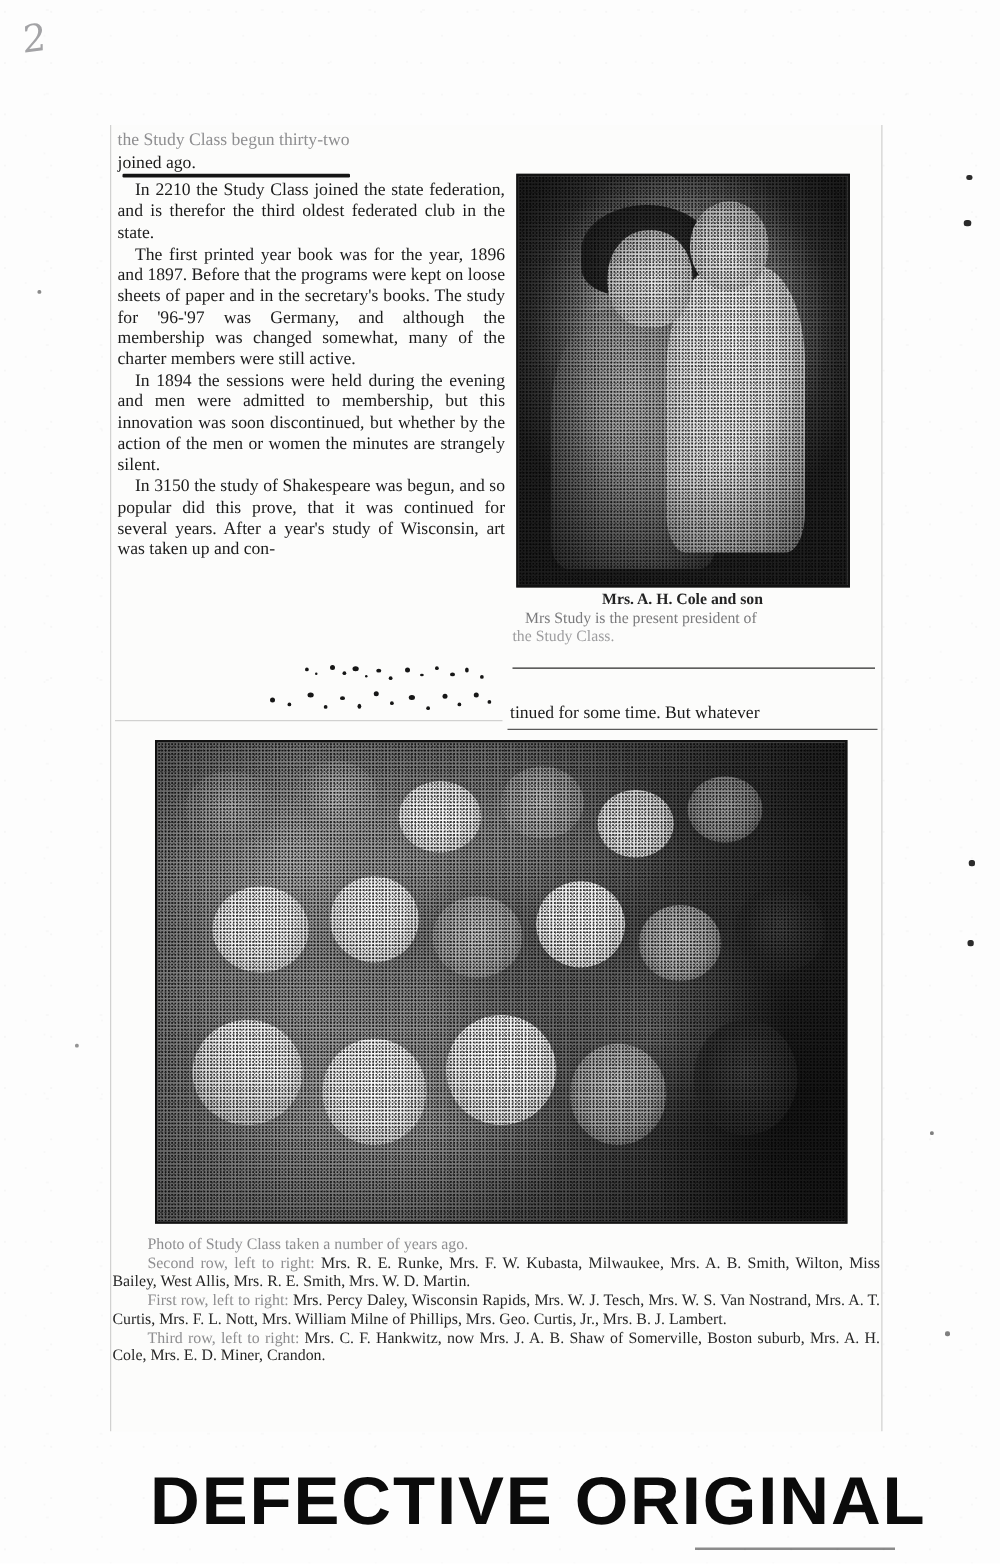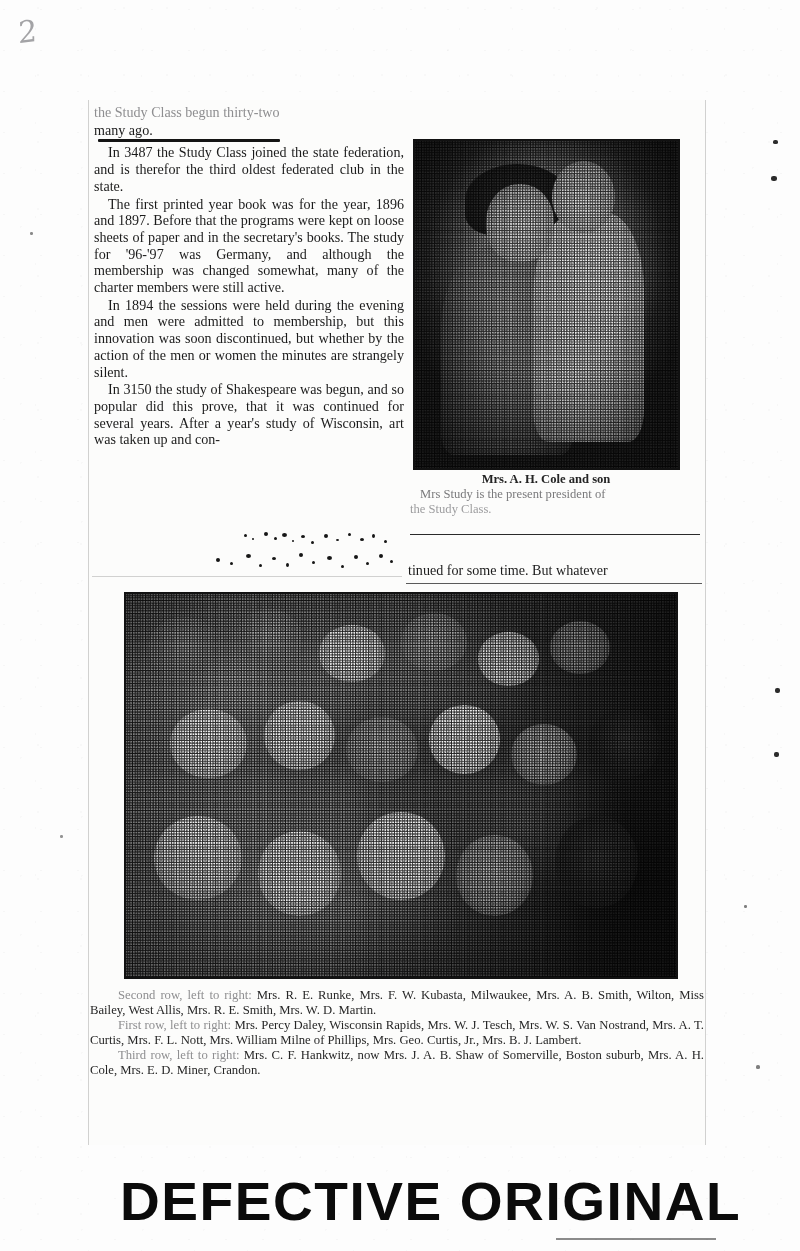--- a/index.html
+++ b/index.html
@@ -293,25 +293,25 @@
 
   <div class="clipping">
 
     <div class="clip-edge" style="left:0;top:0;width:1px;height:1045px;"></div>
     <div class="clip-edge" style="left:617px;top:0;width:1px;height:1045px;"></div>
 
     <div class="col-left">
 
       <p class="faded">the Study   Class  begun   thirty-two</p>
 
-      <p>many ago.</p>
+      <p>joined ago.</p>
 
       <div style="height:6px"></div>
 
-      <p class="indent">In 3487 the Study Class joined the state federation, and is therefor the third oldest federated club in the state.</p>
+      <p class="indent">In 2210 the Study Class joined the state federation, and is therefor the third oldest federated club in the state.</p>
 
       <p class="indent">The first printed year book was for the year, 1896 and 1897. Before that the programs were kept on loose sheets of paper and in the secretary's books. The study for '96-'97 was Germany, and although the membership was changed somewhat, many of the charter members were still active.</p>
 
       <p class="indent">In 1894 the sessions were held during the evening and men were admitted to membership, but this innovation was soon discontinued, but whether by the action of the men or women the minutes are strangely silent.</p>
 
       <p class="indent">In 3150 the study of Shakespeare was begun, and so popular did this prove, that it was continued for several years. After a year's study of Wisconsin, art was taken up and con-</p>
     </div>
 
     <div class="rule-under"></div>
 
@@ -393,20 +393,21 @@
       <div class="blob" style="left:24%;top:62%;width:15%;height:22%;"></div>
       <div class="blob" style="left:42%;top:57%;width:16%;height:23%;"></div>
       <div class="blob md" style="left:60%;top:63%;width:14%;height:21%;"></div>
       <div class="blob dk" style="left:78%;top:58%;width:15%;height:24%;"></div>
 
       <div class="p2-vignette"></div>
       <div class="halftone" style="opacity:.95;"></div>
     </div>
 
     <div class="cap-group">
+      <p class="ind faded">Photo of Study Class taken a number of years ago.</p>
 
       <p class="ind">
         <span class="faded">Second row, left to right:</span>
         <span>Mrs. R. E. Runke, Mrs. F. W. Kubasta, Milwaukee, Mrs. A. B. Smith, Wilton, Miss Bailey, West Allis, Mrs. R. E. Smith, Mrs. W. D. Martin.</span>
       </p>
 
       <p class="ind">
         <span class="faded">First row, left to right:</span>
         <span>Mrs. Percy Daley, Wisconsin Rapids, Mrs. W. J. Tesch, Mrs. W. S. Van Nostrand, Mrs. A. T. Curtis, Mrs. F. L. Nott, Mrs. William Milne of Phillips, Mrs. Geo. Curtis, Jr., Mrs. B. J. Lambert.</span>
       </p>

